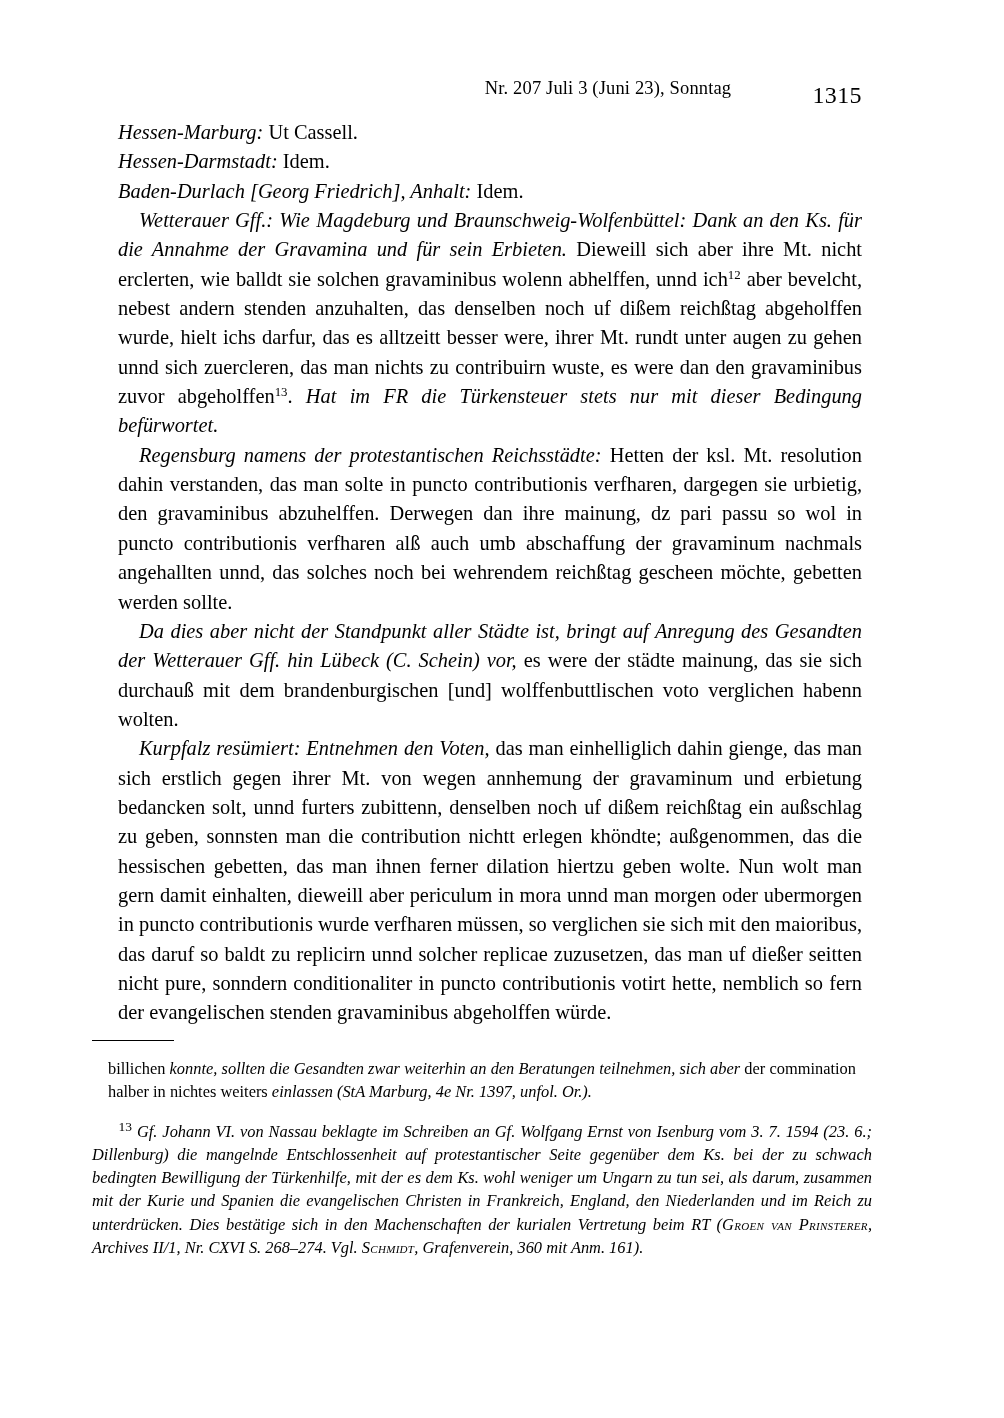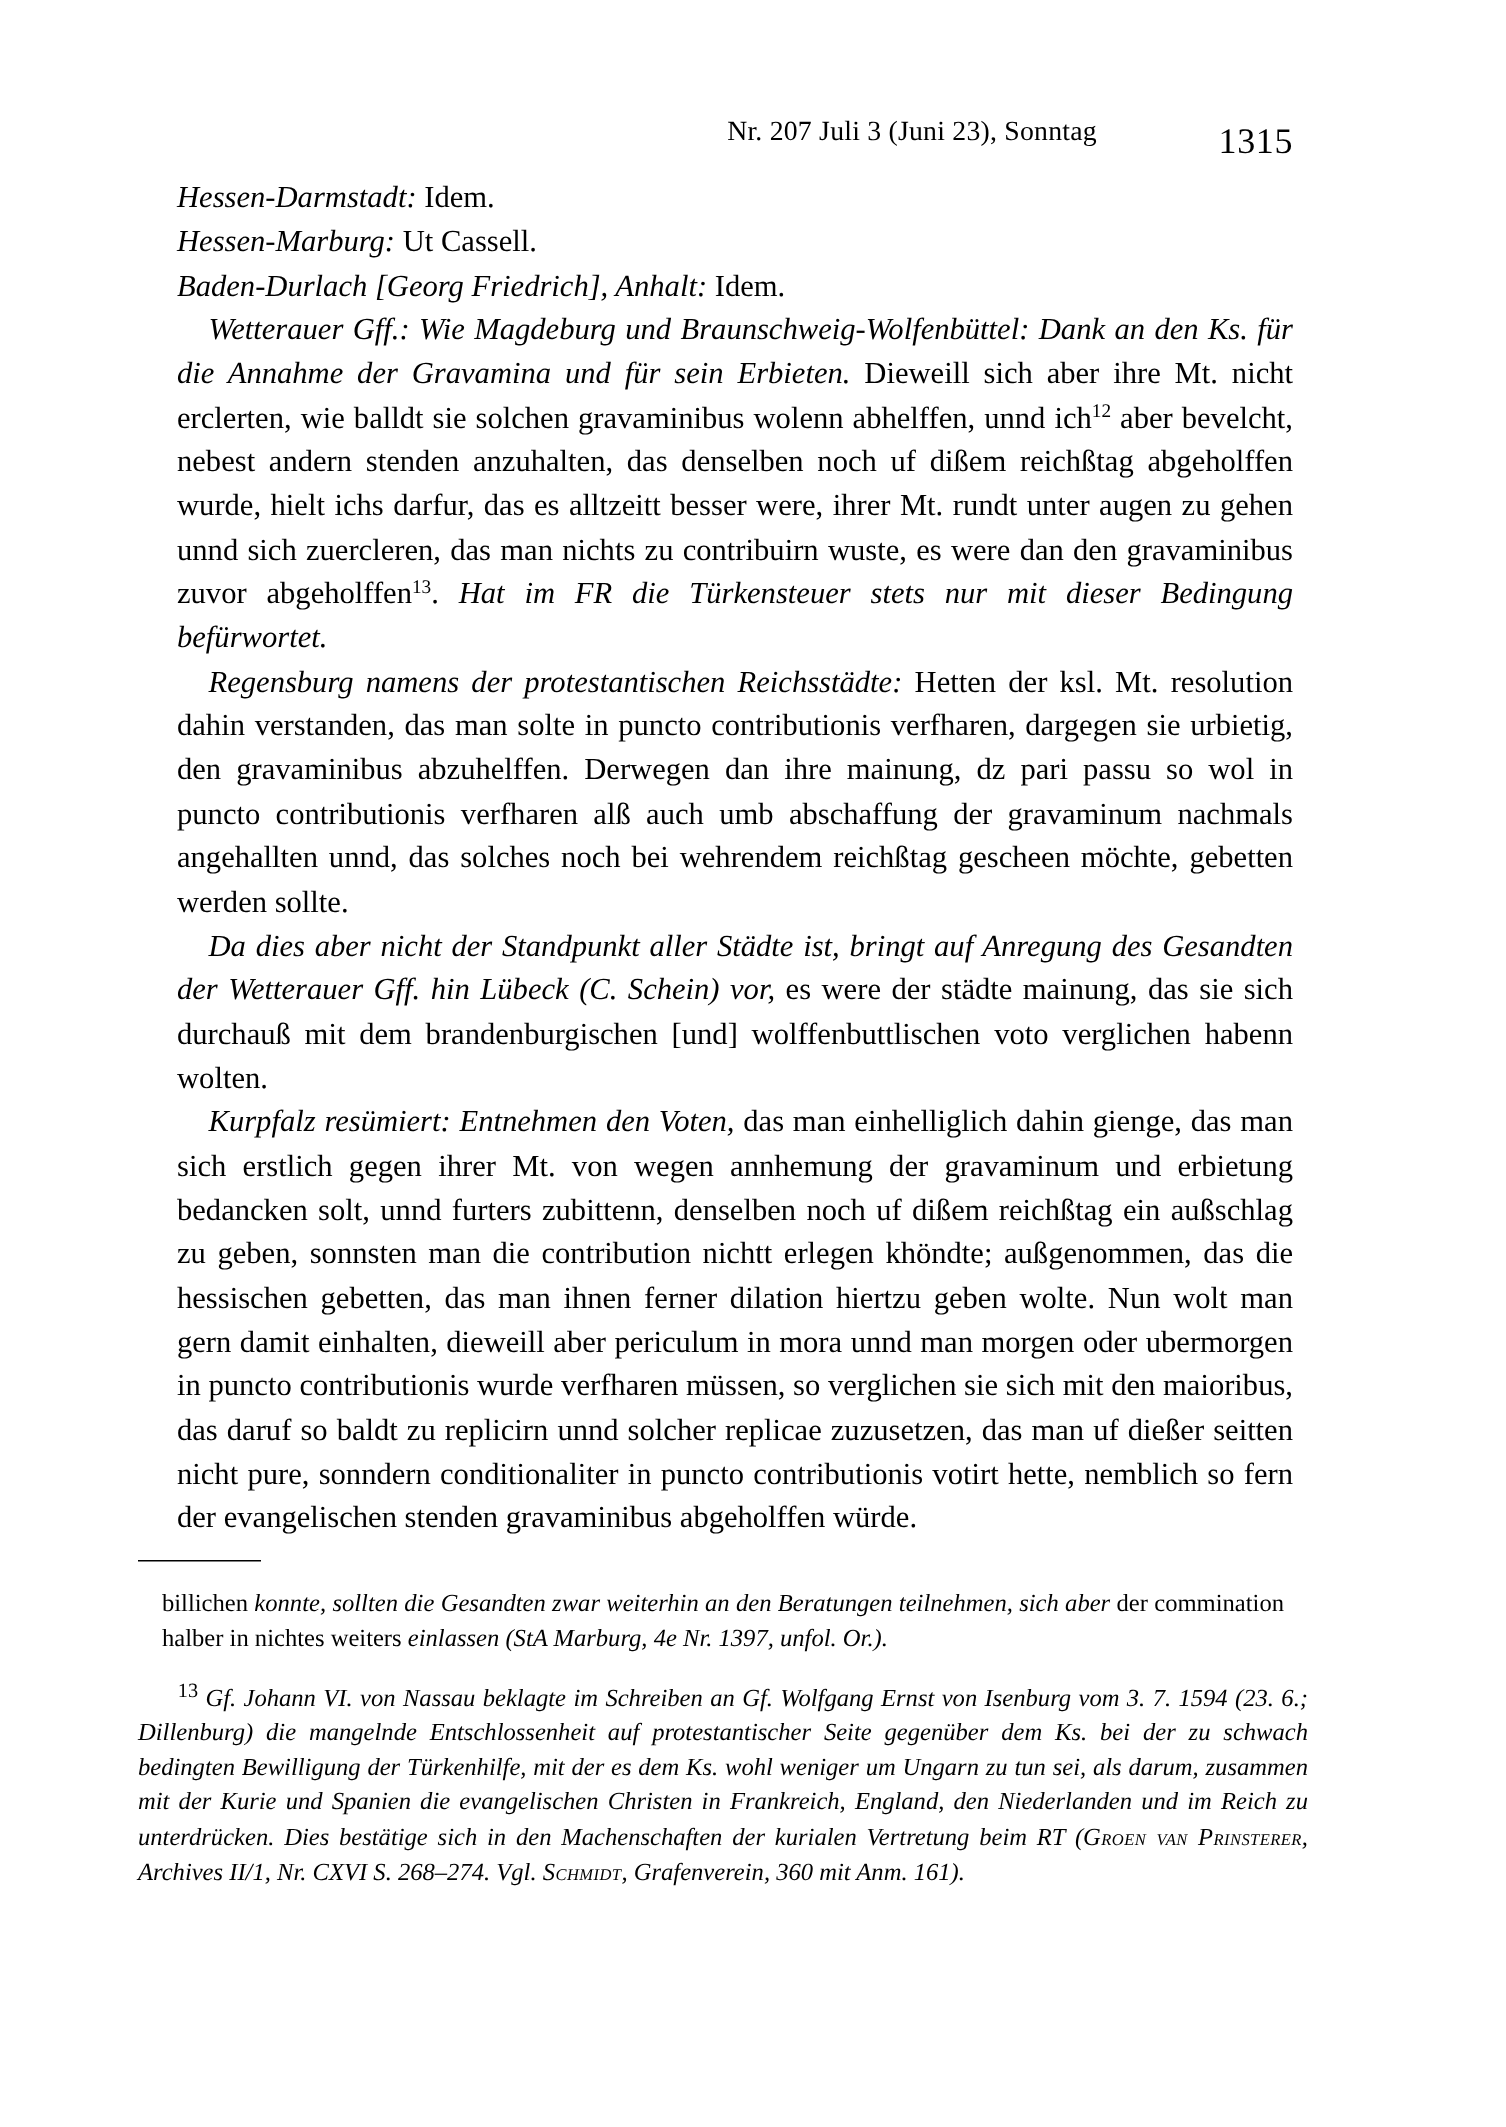--- a/index.html
+++ b/index.html
@@ -137,23 +137,23 @@
 
   <div class="running-head-wrap">
     <div class="running-head">
       <span class="rh-title">Nr. 207 Juli 3 (Juni 23), Sonntag</span>
     </div>
     <div class="folio">1315</div>
   </div>
 
   <div class="textblock">
 
+    <p class="flush"><i>Hessen-Marburg:</i><span> Ut Cassell.</span></p>
+
     <p class="flush"><i>Hessen-Darmstadt:</i><span> Idem.</span></p>
-
-    <p class="flush"><i>Hessen-Marburg:</i><span> Ut Cassell.</span></p>
 
 
     <p class="flush"><i>Baden-Durlach [Georg Friedrich], Anhalt:</i><span> Idem.</span></p>
 
     <p class="indent"><i>Wetterauer Gff.: Wie Magdeburg und Braunschweig-Wolfenbüttel: Dank an den Ks. für die Annahme der Gravamina und für sein Erbieten.</i><span> Dieweill sich aber ihre Mt. nicht erclerten, wie balldt sie solchen gravaminibus wolenn abhelffen, unnd ich</span><sup>12</sup><span> aber bevelcht, nebest andern stenden anzuhalten, das denselben noch uf dißem reichßtag abgeholffen wurde, hielt ichs darfur, das es alltzeitt besser were, ihrer Mt. rundt unter augen zu gehen unnd sich zuercleren, das man nichts zu contribuirn wuste, es were dan den gravaminibus zuvor abgeholffen</span><sup>13</sup><span>. </span><i>Hat im FR die Türkensteuer stets nur mit dieser Bedingung befürwortet.</i></p>
 
     <p class="indent"><i>Regensburg namens der protestantischen Reichsstädte:</i><span> Hetten der ksl. Mt. resolution dahin verstanden, das man solte in puncto contributionis verfharen, dargegen sie urbietig, den gravaminibus abzuhelffen. Derwegen dan ihre mainung, dz pari passu so wol in puncto contributionis verfharen alß auch umb abschaffung der gravaminum nachmals angehallten unnd, das solches noch bei wehrendem reichßtag gescheen möchte, gebetten werden sollte.</span></p>
 
     <p class="indent"><i>Da dies aber nicht der Standpunkt aller Städte ist, bringt auf Anregung des Gesandten der Wetterauer Gff. hin Lübeck (C. Schein) vor,</i><span> es were der städte mainung, das sie sich durchauß mit dem brandenburgischen [und] wolffenbuttlischen voto verglichen habenn wolten.</span></p>
 

